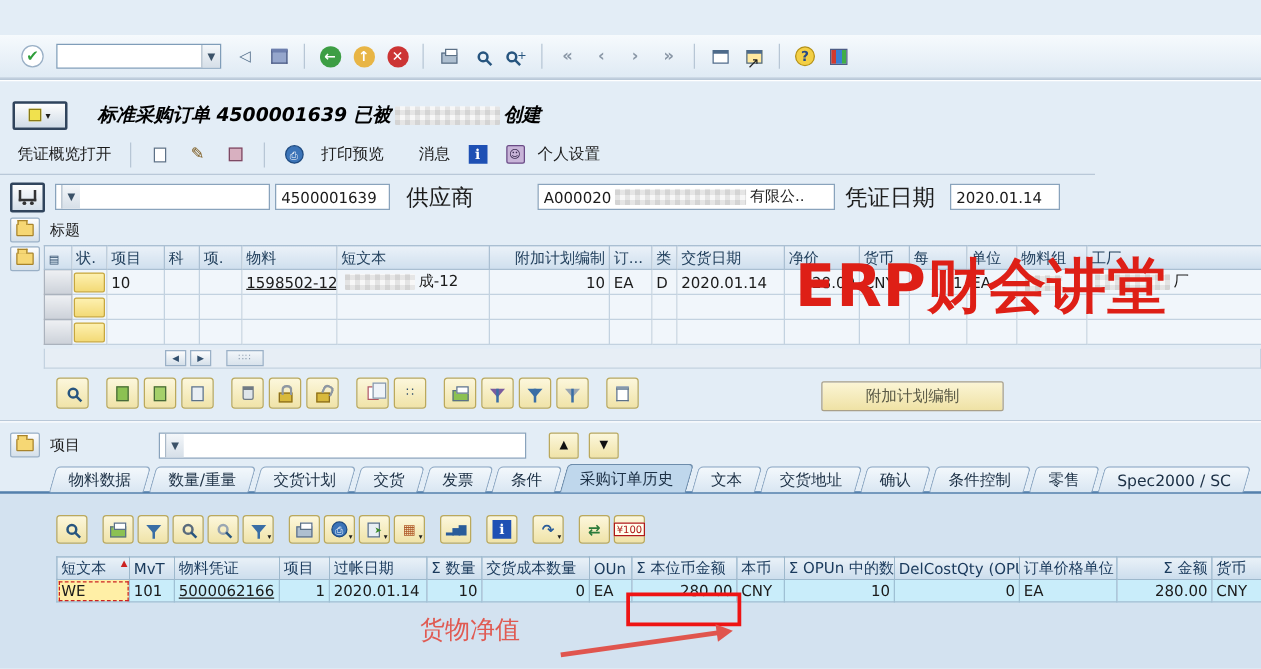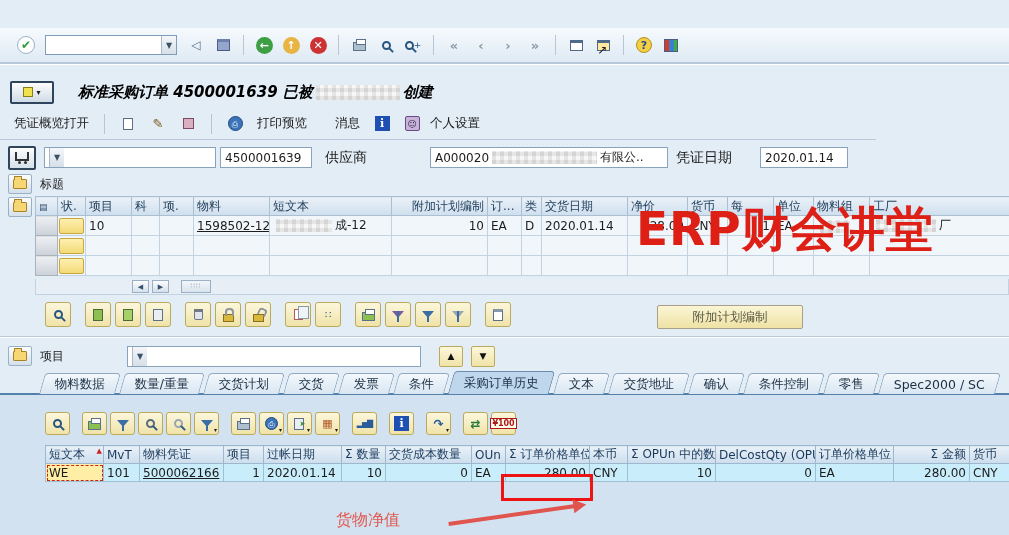--- a/index.html
+++ b/index.html
@@ -44,21 +44,21 @@
   .ppic{width:15px;height:15px;border-radius:50%;background:#3b74b8;border:1px solid #1e4a80;color:#fff;font-size:8px;line-height:15px;text-align:center;}
   .infoic{width:15px;height:15px;background:#1e50b4;color:#fff;font-weight:bold;font-size:11px;line-height:15px;text-align:center;font-family:"DejaVu Serif",serif;}
   .persic{width:15px;height:15px;border-radius:2px;background:#c8b4d8;border:1px solid #6a4a86;color:#3a2a50;font-size:9px;line-height:14px;text-align:center;}
   
   .formrow{position:absolute;left:0;top:146px;width:1009px;height:26px;}
   .lbtn{position:absolute;width:28px;height:24px;border:1px solid #9ab0c6;border-radius:2px;background:linear-gradient(#fdfdfd,#d5e0ea);display:flex;align-items:center;justify-content:center;}
   .cartic{width:14px;height:9px;border:2px solid #333;border-top:none;position:relative;margin-top:-3px;}
   .cartic::after{content:"";position:absolute;left:1px;bottom:-5px;width:3px;height:3px;border-radius:50%;background:#333;box-shadow:6px 0 0 #333;}
   .field{position:absolute;height:21px;border:1px solid #89a3bc;background:#fff;display:flex;align-items:center;padding:0 4px;white-space:nowrap;overflow:hidden;}
   .combo{padding-right:0;}
-  .lbl{position:absolute;height:21px;display:flex;align-items:center;font-size:14px;}
+  .lbl{position:absolute;height:21px;display:flex;align-items:center;font-size:18px;}
   .mosaic{display:inline-block;height:13px;vertical-align:middle;background:repeating-linear-gradient(90deg,#e4e4e4 0 4px,#f7f7f7 4px 8px),repeating-linear-gradient(0deg,#ededed 0 4px,#ffffff 4px 8px);background-blend-mode:multiply;border-radius:1px;margin:0 3px;}
   .folder{width:14px;height:10px;background:#f6d774;border:1px solid #a8832a;position:relative;border-radius:1px;}
   .folder::before{content:"";position:absolute;top:-4px;left:0px;width:6px;height:3px;background:#f6d774;border:1px solid #a8832a;border-bottom:none;}
   
   table{border-collapse:collapse;table-layout:fixed;}
   .itemtbl{width:974px;font-size:12px;background:#fff;}
   .itemtbl th{background:linear-gradient(#eaf1f8,#cfdfee);border:1px solid #aabfd2;color:#24425f;font-weight:normal;text-align:left;height:19px;padding:0 3px;white-space:nowrap;overflow:hidden;}
   .itemtbl td{border:1px solid #c3d2e0;background:#f1f6fb;height:20px;padding:0 3px;white-space:nowrap;overflow:hidden;}
   .itemtbl td.selc{background:linear-gradient(#eef0f3,#ccd1d9);border-color:#aab2bd;}
   .itemtbl td.stc{padding:1px;}
@@ -94,25 +94,25 @@
   .alvtools{position:absolute;left:45px;top:17px;display:flex;gap:3px;align-items:center;}
   .alvtools .ybtn{width:25px;height:23px;}
   .alv{position:absolute;left:45px;top:50px;width:964px;font-size:12px;}
   .alv th{background:linear-gradient(#e9f1f8,#ccdded);border:1px solid #9db8cc;color:#1a3a5c;font-weight:normal;text-align:left;height:18px;padding:0 3px;white-space:nowrap;overflow:hidden;position:relative;}
   .alv td{border:1px solid #9fc0d4;background:#c9edfa;height:18px;padding:0 3px;white-space:nowrap;overflow:hidden;}
   .alv .wecell{background:#ffefa6;outline:1px dashed #cc2222;outline-offset:-2px;}
   .alv tr.tot td{background:#ffffc6;font-weight:bold;border-color:#b9b98a;}
   .bullet{display:inline-block;width:5px;height:5px;background:#8a7d1e;margin-right:5px;vertical-align:1px;}
   .sortmark{color:#cc2222;font-size:7px;position:absolute;right:1px;top:1px;}
   .chartic{font-size:8px;letter-spacing:-1px;color:#2a5c9a;}
-  .y100{font-size:8px;color:#b01818;font-weight:bold;border:1px solid #b01818;padding:0 1px;background:#ffe;}
+  .y100{font-size:8px;color:#b01818;font-weight:normal;border:1px solid #b01818;padding:0 1px;background:#ffe;}
   
   .watermark{position:absolute;left:636px;top:198px;font-size:47px;font-weight:bold;color:#de1f16;white-space:nowrap;z-index:20;letter-spacing:1px;}
   .redbox{position:absolute;left:501px;top:474px;width:92px;height:27px;border:3px solid #ee1414;z-index:21;}
-  .annot{position:absolute;left:336px;top:510px;font-size:16px;color:#e05a52;z-index:21;white-space:nowrap;}
+  .annot{position:absolute;left:336px;top:490px;font-size:20px;color:#e05a52;z-index:21;white-space:nowrap;}
   .arrowline{position:absolute;left:448px;top:513px;width:128px;height:4px;background:#e0554e;transform:rotate(-8deg);z-index:21;}
   .arrowline::after{content:"";position:absolute;right:-11px;top:-5px;border-left:13px solid #e0554e;border-top:7px solid transparent;border-bottom:7px solid transparent;}
   .groove{position:absolute;left:0;width:1009px;height:2px;border-top:1px solid #b9c8d8;border-bottom:1px solid #ffffff;}
 </style>
 </head>
 <body>
 
 <div class="screen">
 
 
@@ -553,21 +553,21 @@
       <tbody>
           <tr>
         <th><span>短文本</span><span class="sortmark">▲</span></th>
         <th>MvT</th>
         <th>物料凭证</th>
         <th>项目</th>
         <th>过帐日期</th>
         <th>Σ 数量</th>
         <th>交货成本数量</th>
         <th>OUn</th>
-        <th>Σ 订单价格单位</th>
+        <th>Σ 本位币金额</th>
         <th>本币</th>
         <th>Σ OPUn 中的数量</th>
         <th>DelCostQty (OPUn)</th>
         <th>订单价格单位</th>
         <th style="text-align:right">Σ 金额</th>
         <th>货币</th>
       </tr>
       <tr>
         <td class="wecell">WE</td>
         <td>101</td>

